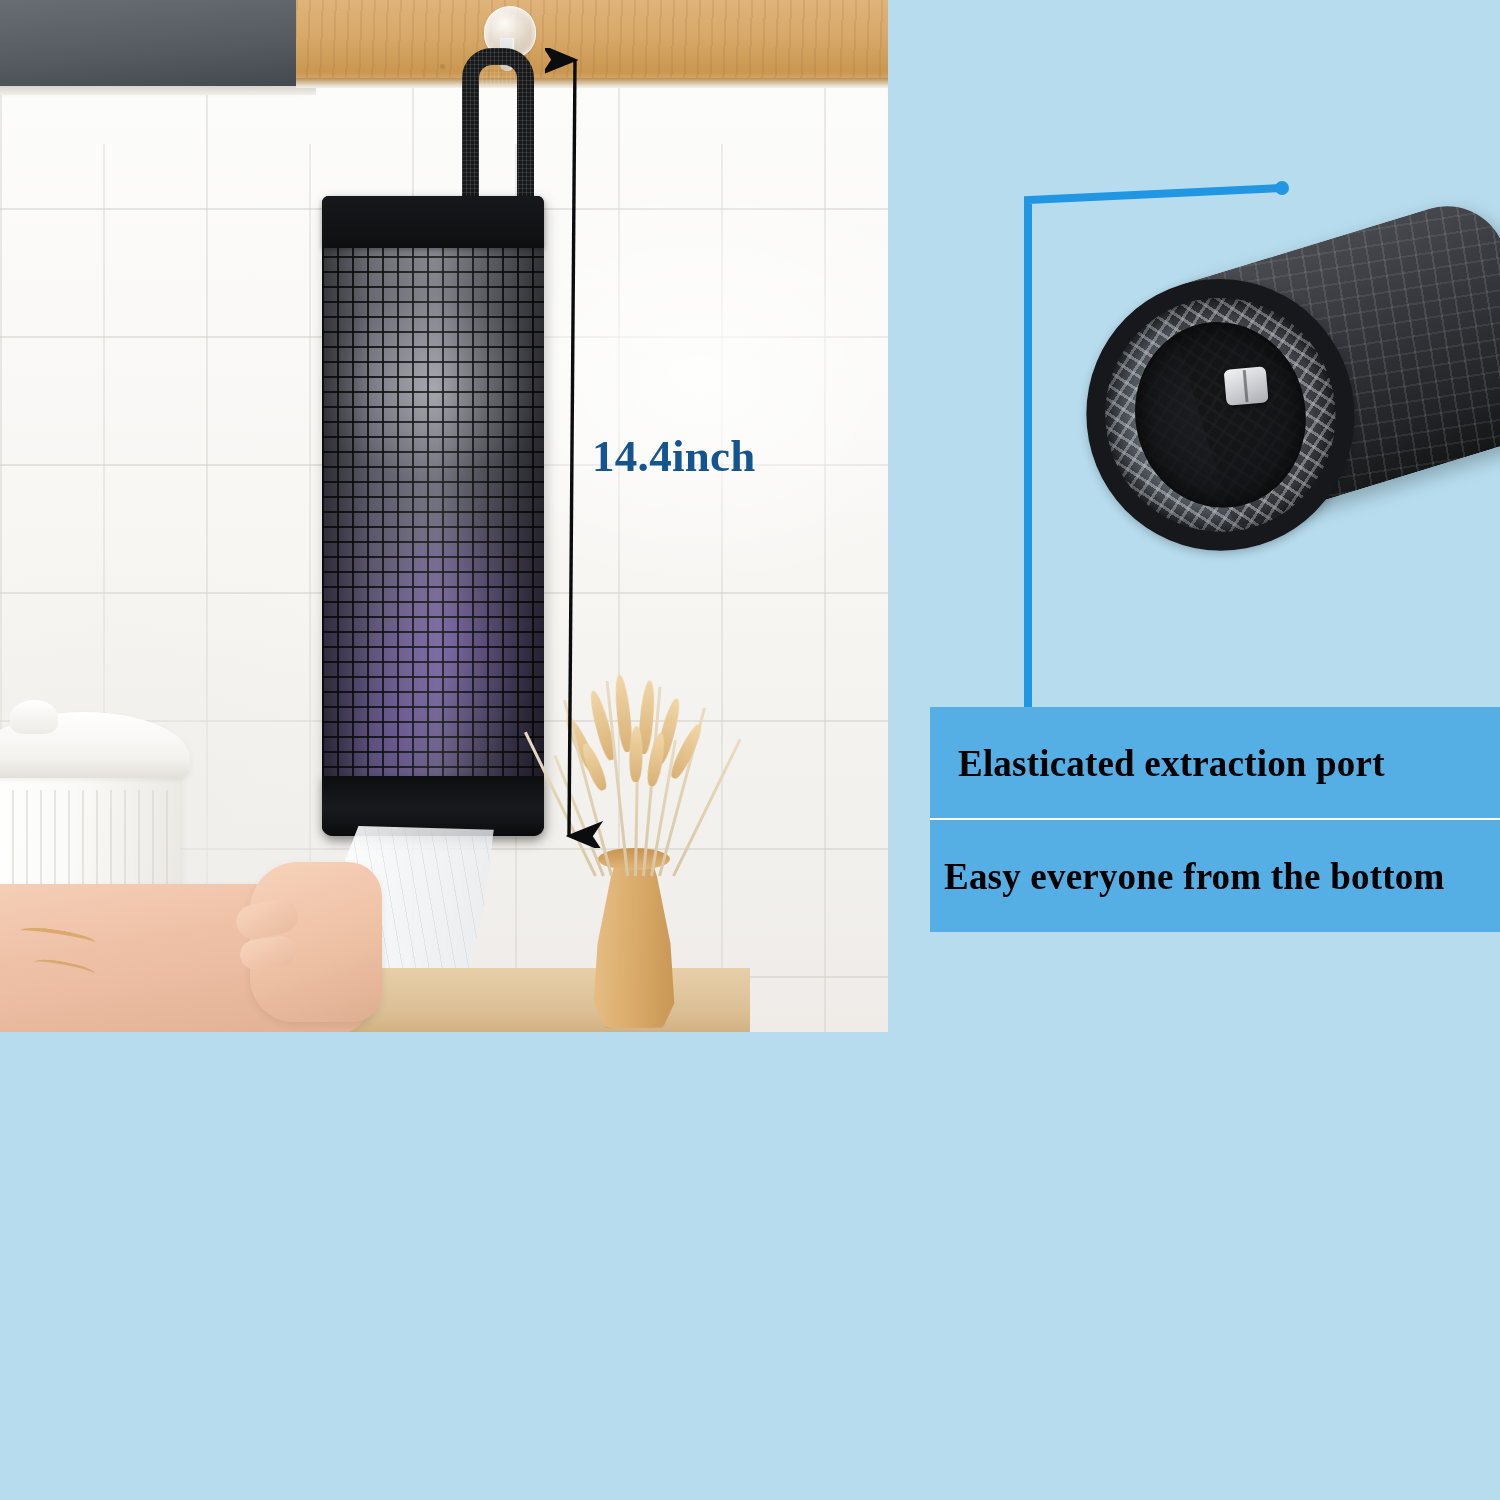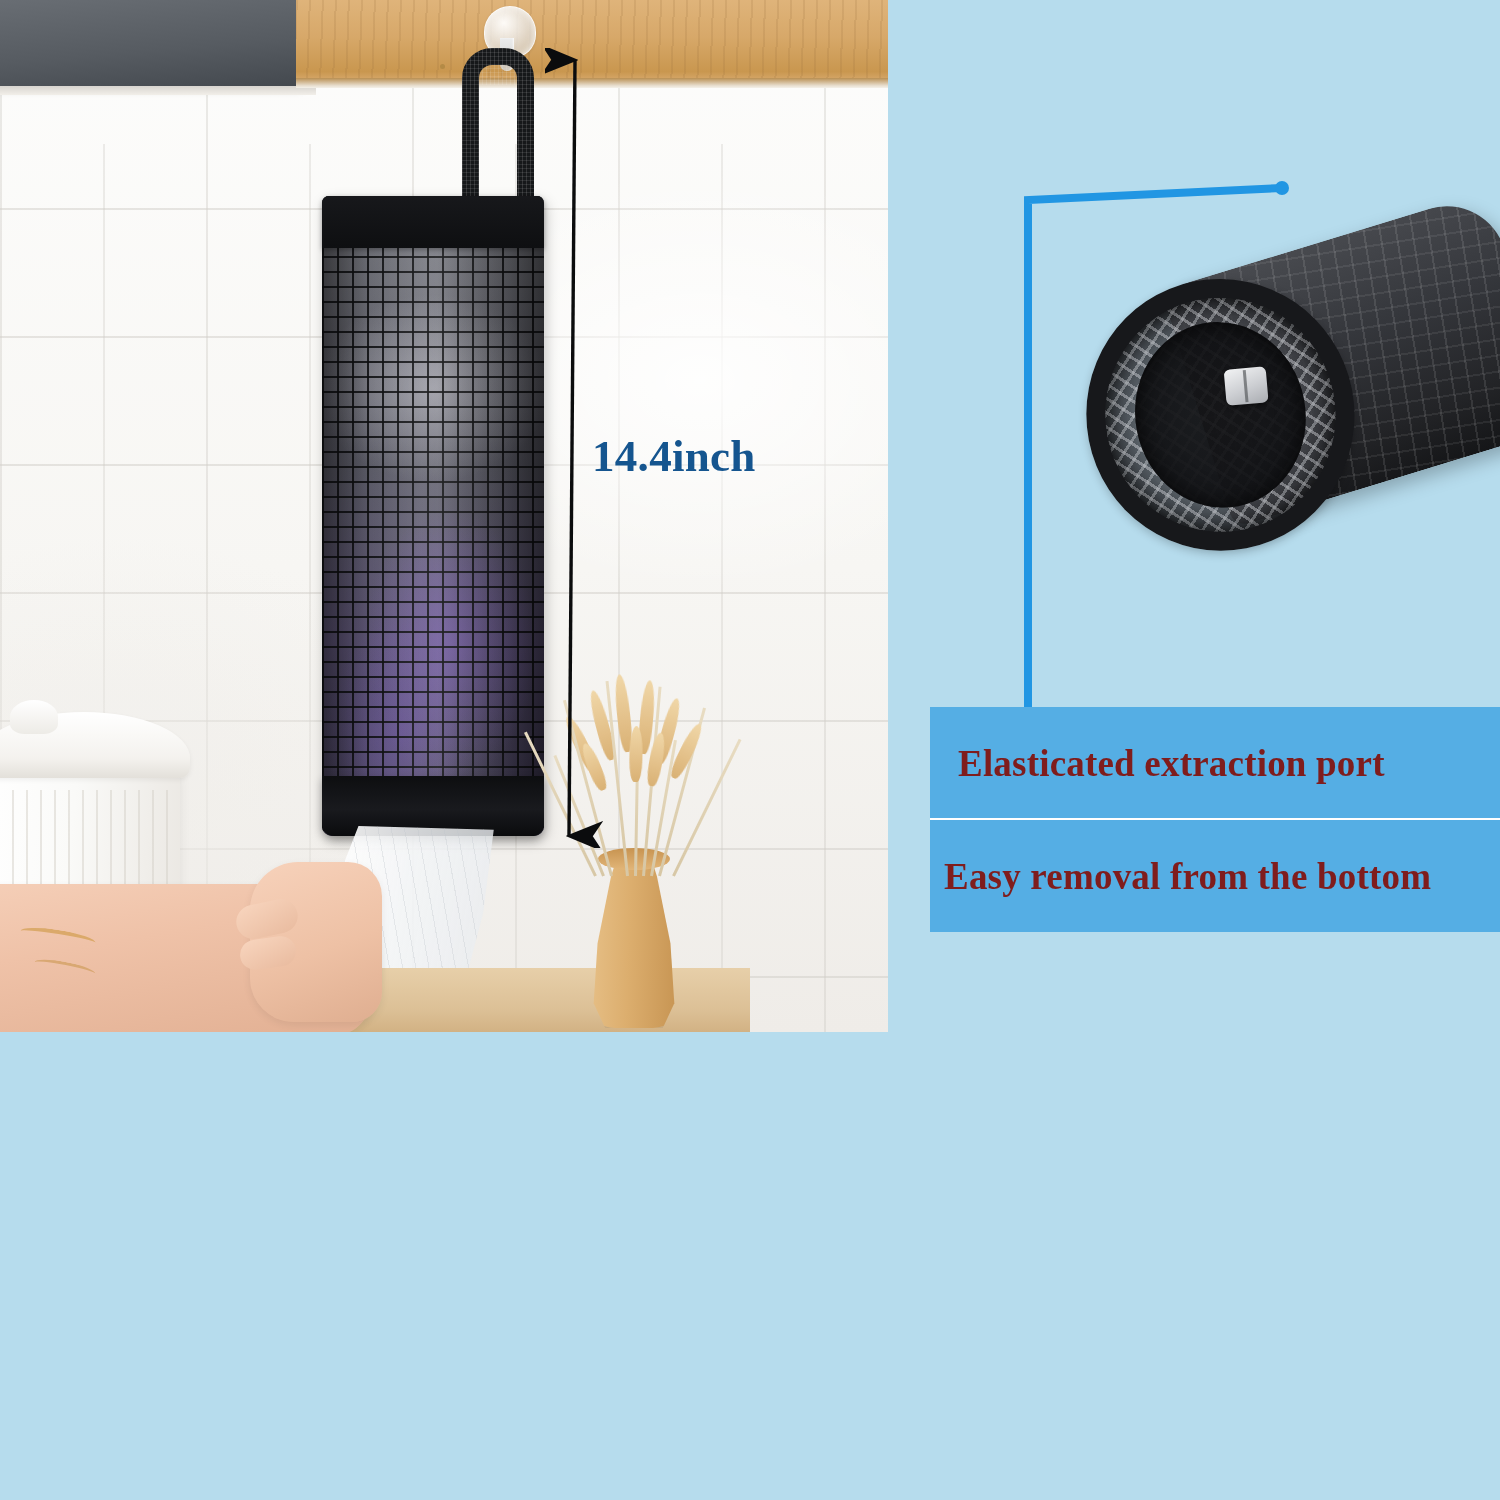--- a/index.html
+++ b/index.html
@@ -314,21 +314,21 @@
   }
   #leader { position:absolute; left:0; top:0; width:570px; height:760px; }
 
   .callout-box {
     position:absolute; left:0; width:570px;
     background:#55aee4;
     display:flex; align-items:center;
   }
   .callout-text {
     font-family:"Liberation Serif", serif;
-    font-weight:700; color:#7f1d1d;
+    font-weight:700; color:#000000;
     font-size:37px; letter-spacing:.2px; white-space:nowrap;
   }
   #callout-1 { top:707px; height:112px; padding-left:28px; }
   #callout-2 { top:820px; height:112px; padding-left:14px; }
   .callout-divider {
     position:absolute; left:0; top:818px; width:570px; height:2px;
     background:#ffffff;
   }
 
   
@@ -451,19 +451,19 @@
     <svg id="leader" viewBox="0 0 570 760">
       <polyline points="352,188 98,200 98,712" fill="none" stroke="#2196e3" stroke-width="8" stroke-linejoin="miter"></polyline>
       <circle cx="352" cy="188" r="7" fill="#2196e3"></circle>
     </svg>
 
     <div class="callout-box" id="callout-1">
       <span class="callout-text">Elasticated extraction port</span>
     </div>
     <div class="callout-divider"></div>
     <div class="callout-box" id="callout-2">
-      <span class="callout-text">Easy removal from the bottom</span>
+      <span class="callout-text">Easy everyone from the bottom</span>
     </div>
 
   </div>
 
 
 </div>
 
 </body></html>

